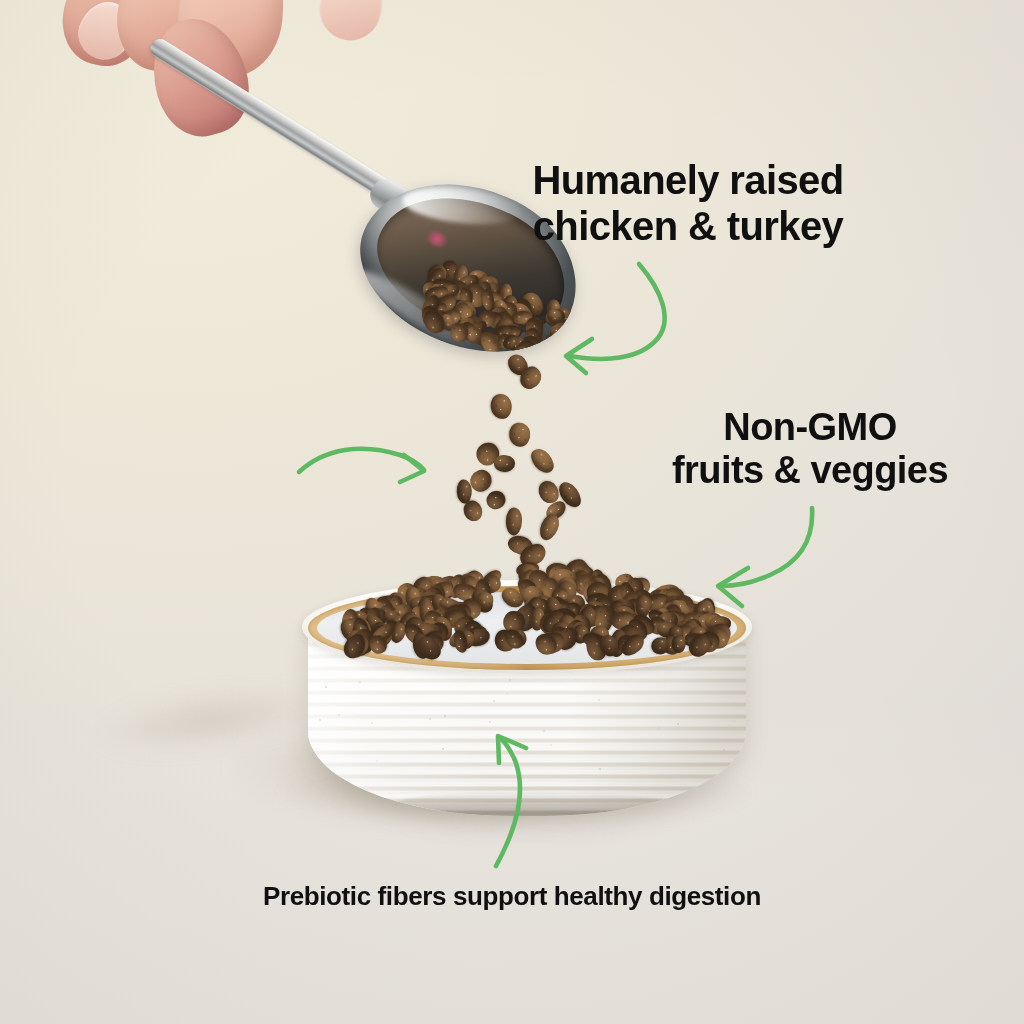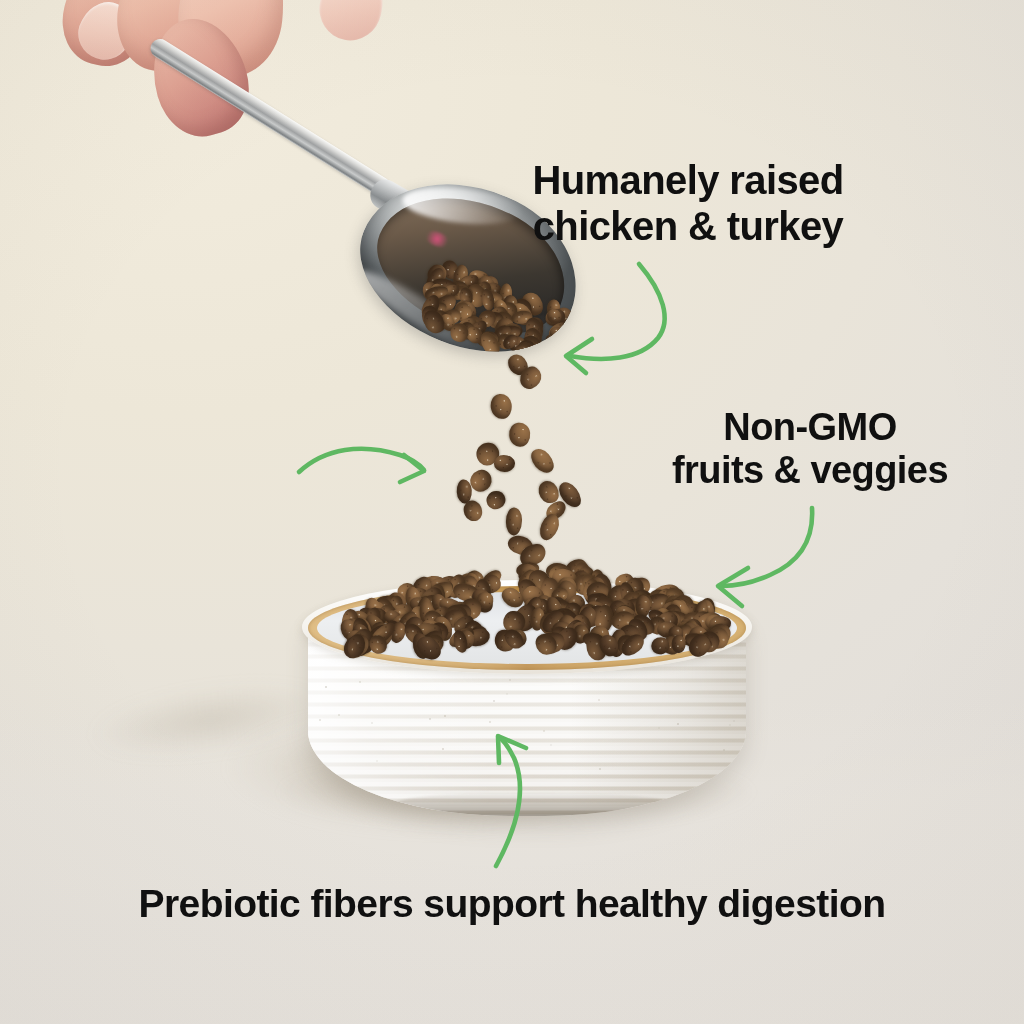--- a/index.html
+++ b/index.html
@@ -175,21 +175,21 @@
   .speck{position:absolute;width:2px;height:2px;border-radius:50%;background:rgba(150,140,120,.45);}
 
   
   .label{
     position:absolute;color:#101010;font-weight:700;letter-spacing:-.015em;
     line-height:1.14;text-align:center;white-space:pre-line;
   }
   #label-chicken{left:496px;top:158px;width:384px;font-size:40px;}
   #label-nongmo{left:640px;top:406px;width:340px;font-size:38px;}
   #label-grainfree{left:100px;top:478px;width:240px;font-size:38px;text-align:left;}
-  #label-prebiotic{left:62px;top:882px;width:900px;font-size:39px;text-align:center;}
+  #label-prebiotic{left:62px;top:882px;width:900px;font-size:26px;text-align:center;}
 
   svg.arrows{position:absolute;left:0;top:0;width:1024px;height:1024px;pointer-events:none;}
 </style>
 </head>
 <body>
 
 <div id="stage">
 
   <div class="bg"></div>
   <div class="bg-floor"></div>

